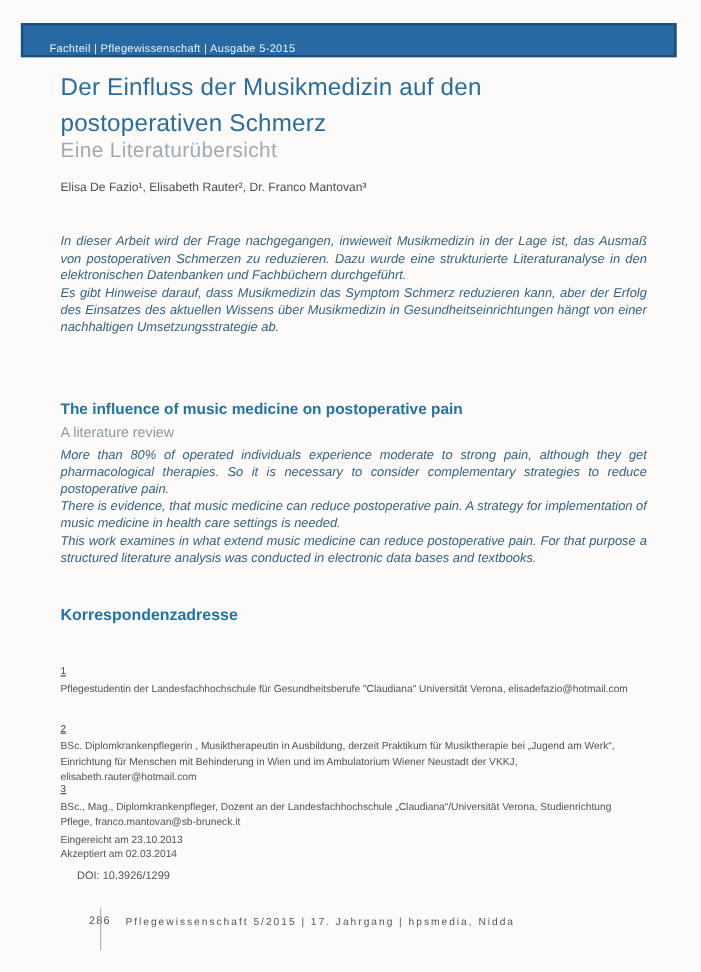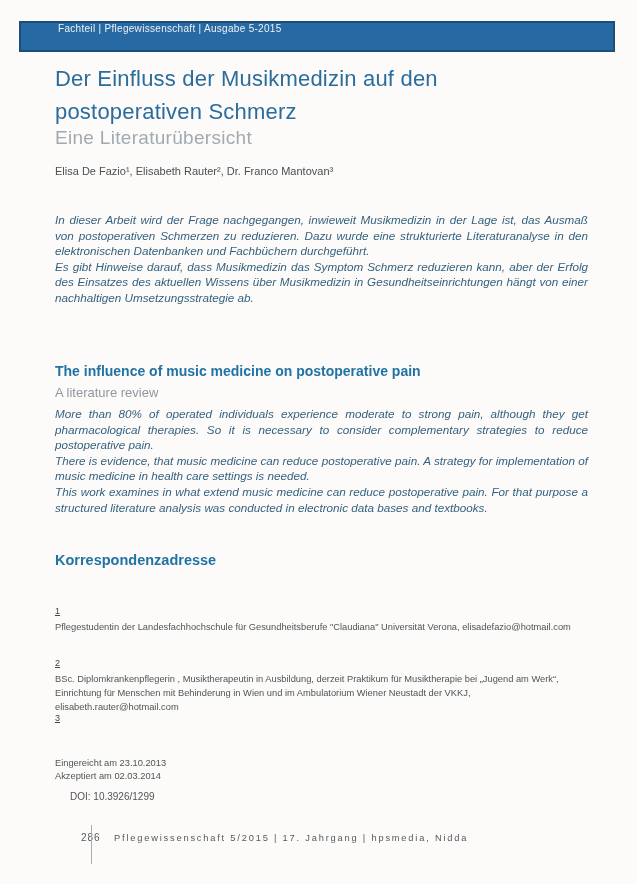--- a/index.html
+++ b/index.html
@@ -13,22 +13,22 @@
     font-family: "Liberation Sans", sans-serif;
     overflow: hidden;
   }
   .header-bar {
     position: absolute;
     left: 19px; top: 21px;
     width: 596px; height: 31px;
     background: #2769a3;
     border: 2px solid #1c4e78;
     display: flex;
-    align-items: flex-start;
-    padding-left: 37px;
+    align-items: flex-end;
+    padding-left: 24px;
   }
   .header-bar .bar-text {
     color: #edf2f8;
     font-size: 10px;
     letter-spacing: 0.3px;
   }
   .title {
     position: absolute;
     left: 55px; top: 62px;
     width: 540px;
@@ -183,20 +183,21 @@
     <span class="fn-text">Pflegestudentin der Landesfachhochschule für Gesundheitsberufe "Claudiana" Universität Verona, elisadefazio@hotmail.com</span>
   </div>
 
   <div class="fn-entry fn-2">
     <span class="fn-marker">2</span>
     <span class="fn-text">BSc. Diplomkrankenpflegerin , Musiktherapeutin in Ausbildung, derzeit Praktikum für Musiktherapie bei „Jugend am Werk“, Einrichtung für Menschen mit Behinderung in Wien und im Ambulatorium Wiener Neustadt der VKKJ, elisabeth.rauter@hotmail.com</span>
   </div>
 
   <div class="fn-entry fn-3">
     <span class="fn-marker">3</span>
+    <span class="fn-text">BSc., Mag., Diplomkrankenpfleger, Dozent an der Landesfachhochschule „Claudiana“/Universität Verona, Studienrichtung Pflege, franco.mantovan@sb-bruneck.it</span>
   </div>
 
   <div class="dates">
     <div>Eingereicht am 23.10.2013</div>
     <div>Akzeptiert am 02.03.2014</div>
   </div>
 
   <div class="doi">DOI: 10.3926/1299</div>
 
   <div class="footer-pagenum">286</div>

